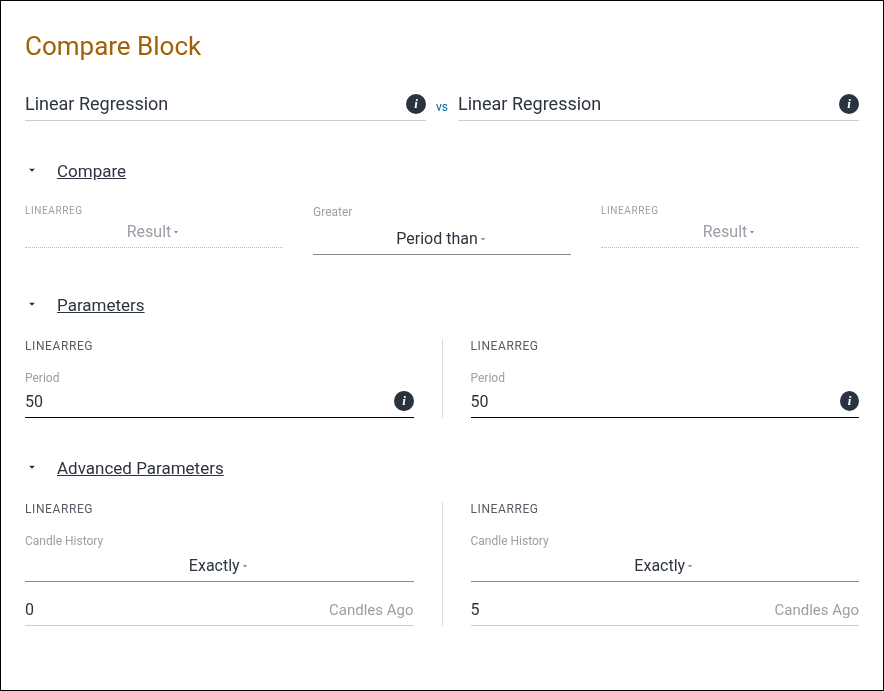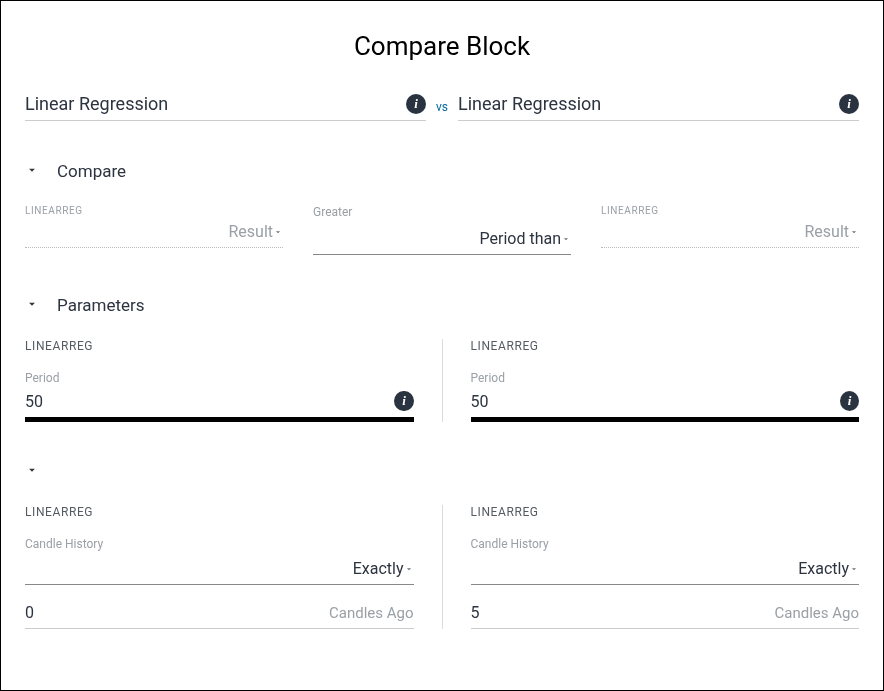--- a/index.html
+++ b/index.html
@@ -14,23 +14,22 @@
     }
     .container {
       width: 884px;
       height: 691px;
       border: 1px solid #000;
       padding: 30px 24px 10px 24px;
     }
     .title {
       font-size: 26px;
       font-weight: 400;
-      color: #000000;
+      color: #a16207;
       margin-bottom: 32px;
-      text-align: center;
     }
     .indicator-row {
       display: flex;
       align-items: center;
       gap: 10px;
       margin-bottom: 40px;
     }
     .indicator-box {
       flex: 1;
       display: flex;
@@ -65,20 +64,21 @@
     .section-header {
       display: flex;
       align-items: center;
       gap: 18px;
       margin-bottom: 24px;
       cursor: pointer;
     }
     .section-title {
       font-size: 17px;
       color: #2c3440;
+      text-decoration: underline;
     }
     .chevron {
       display: inline-block;
     }
     .chevron svg {
       width: 14px;
       height: 14px;
       fill: #2c3440;
     }
     .compare-row {
@@ -98,21 +98,21 @@
       margin-bottom: 2px;
     }
     .field-sublabel {
       font-size: 12px;
       color: #9aa0a6;
       margin-bottom: 6px;
     }
     .select-field {
       display: flex;
       align-items: center;
-      justify-content: flex-end;
+      justify-content: center;
       border-bottom: 1px dotted #bbb;
       padding-bottom: 6px;
       padding-top: 4px;
       cursor: pointer;
     }
     .select-field.solid {
       border-bottom-style: solid;
       border-bottom-color: #888;
     }
     .select-value {
@@ -143,21 +143,21 @@
     .param-heading {
       font-size: 12px;
       letter-spacing: 0.6px;
       color: #555b63;
       margin-bottom: 18px;
     }
     .input-field {
       display: flex;
       align-items: center;
       justify-content: space-between;
-      border-bottom: 5px solid #000000;
+      border-bottom: 1px solid #000000;
       padding-bottom: 6px;
     }
     .input-value {
       font-size: 16px;
       color: #2c3440;
       border: none;
       outline: none;
       width: 100%;
       background: transparent;
     }
@@ -269,20 +269,21 @@
       </div>
     </div>
   </div>
 
   <div class="section-header">
     <span class="chevron">
       <svg viewBox="0 0 24 24">
           <path d="M7 10l5 5 5-5z"></path>
         </svg>
     </span>
+    <span class="section-title">Advanced Parameters</span>
   </div>
   <div class="params-row">
     <div class="param-col">
       <div class="param-heading">LINEARREG</div>
       <div class="field-sublabel adv-sub">Candle History</div>
       <div class="select-field solid">
         <span class="select-value">Exactly</span>
         <span class="dropdown-caret">
           <svg viewBox="0 0 24 24">
               <path d="M7 10l5 5 5-5z"></path>

